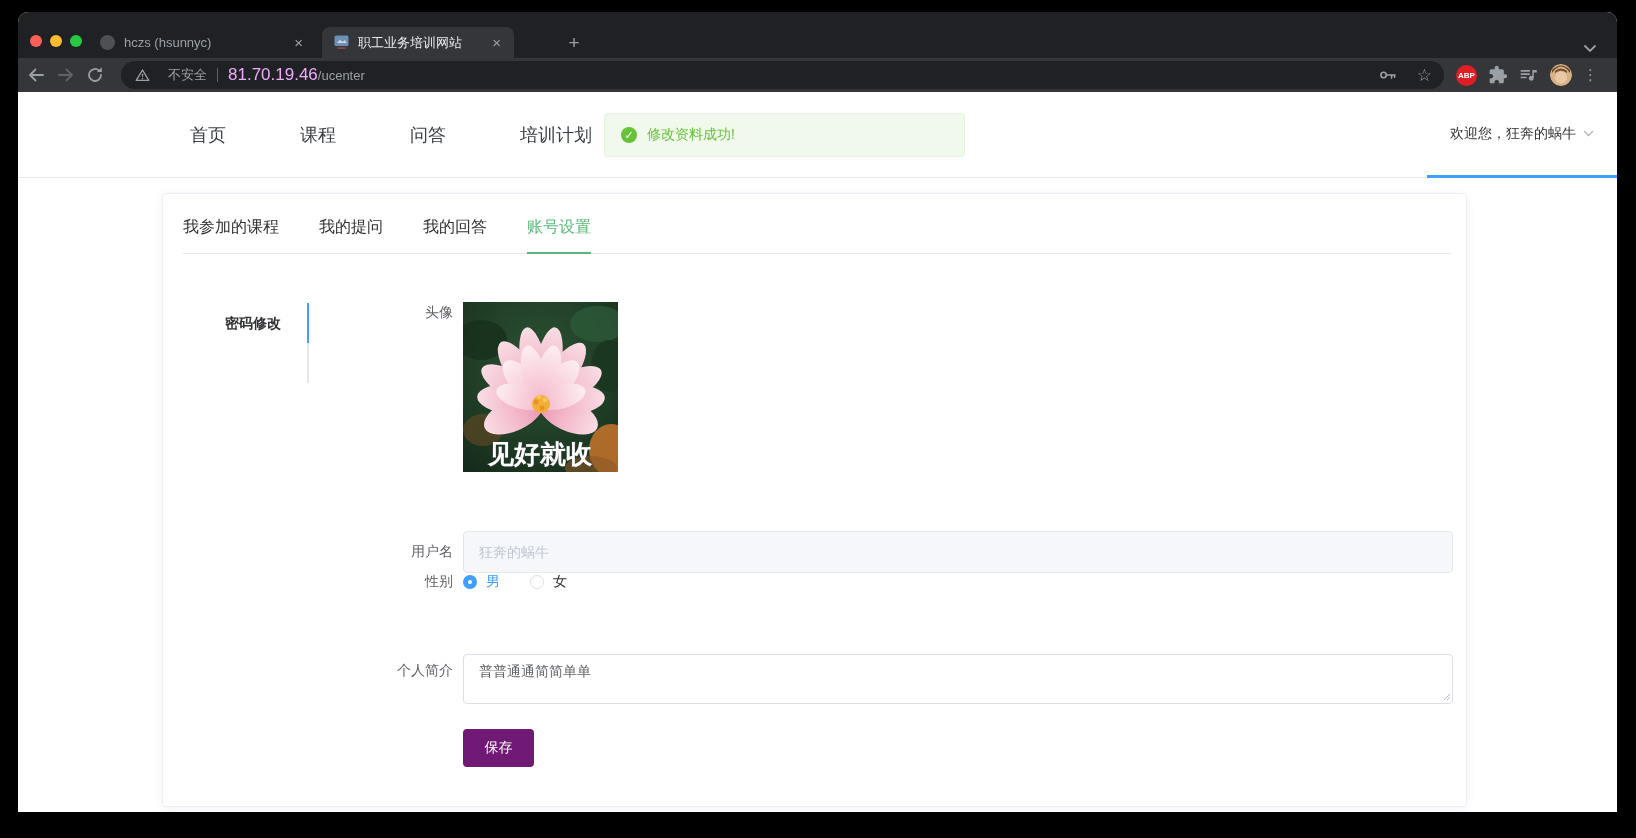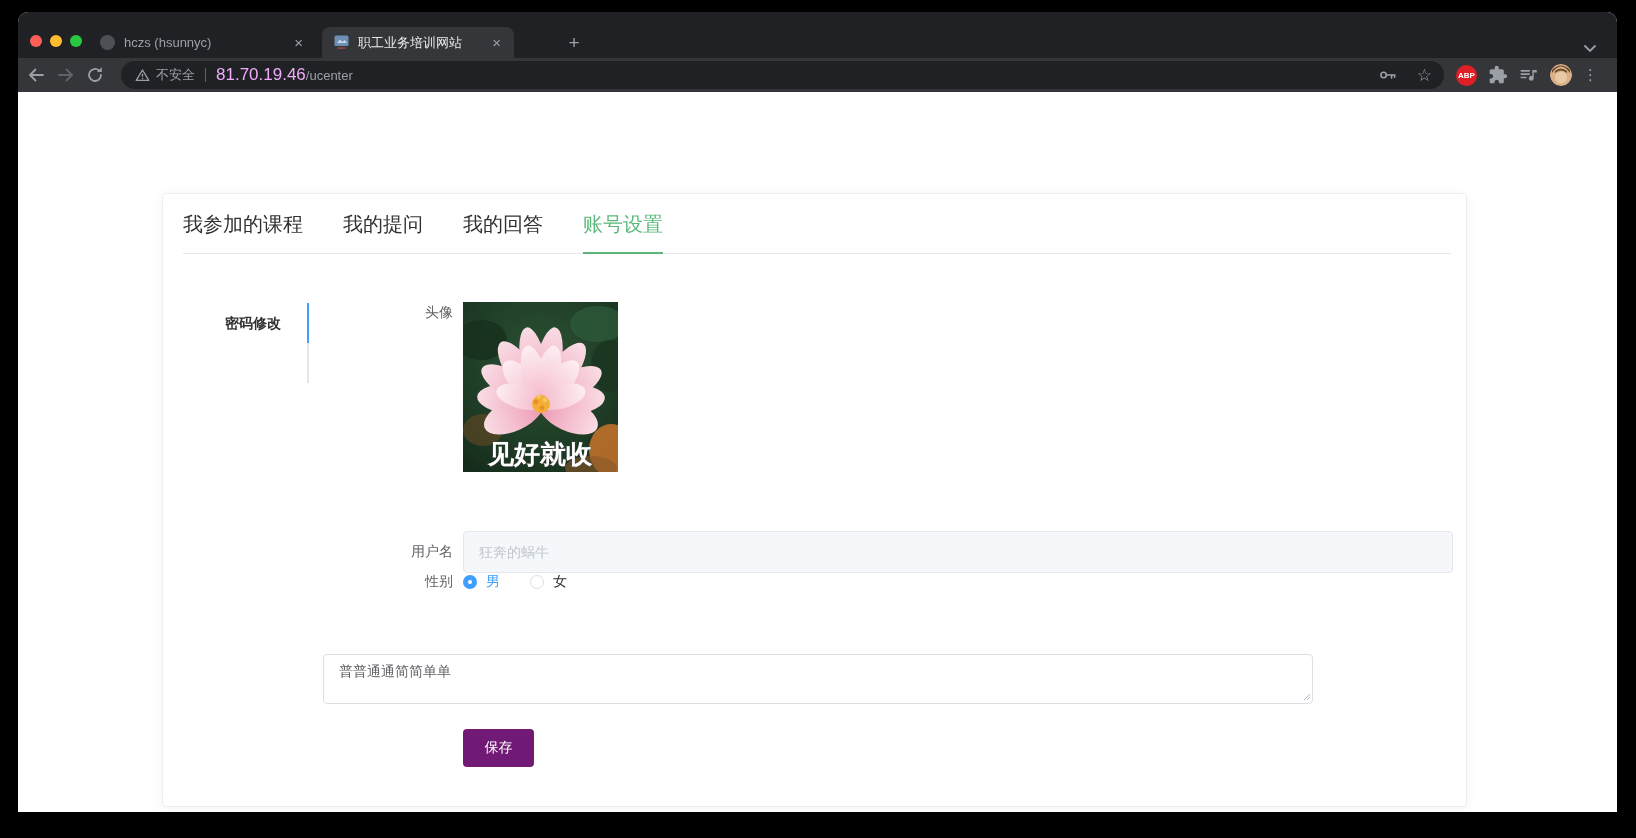--- a/index.html
+++ b/index.html
@@ -26,21 +26,21 @@
   .fav2 { width:15px; height:15px; flex:none; }
   .newtab { position:absolute; left:546px; top:22px; width:20px; height:20px; color:#9aa0a6;
             font-size:19px; line-height:18px; text-align:center; }
   .strip-chevron { position:absolute; right:20px; top:32px; }
 
   
   .toolbar { height:34px; background:#35363a; flex:none; display:flex; align-items:center; }
   .navbtn { width:30px; text-align:center; flex:none; }
   .omnibox { margin-left:5px; width:1323px; height:28px; background:#202124; border-radius:14px;
              display:flex; align-items:center; padding:0 12px 0 14px; flex:none; }
-  .sec-label { font-size:13px; color:#9aa0a6; margin-left:6px; }
+  .sec-label { font-size:13px; color:#9aa0a6; margin-left:18px; }
   .omni-div { width:1px; height:14px; background:#5f6368; margin:0 10px; }
   .url-host { font-size:17px; color:#f0abfc; }
   .url-path { font-size:13px; color:#9aa0a6; }
   .omni-spacer { flex:1; }
   .tool-icons { display:flex; align-items:center; gap:11px; margin-left:12px; }
   .abp { width:21px; height:21px; border-radius:50%; background:#e01e26; color:#fff; font-size:8px;
          font-weight:bold; display:flex; align-items:center; justify-content:center; }
   .star-glyph { color:#9aa0a6; font-size:17px; line-height:1; }
   .tavatar { width:22px; height:22px; border-radius:50%; overflow:hidden; flex:none; }
   .dots { color:#9aa0a6; font-size:15px; letter-spacing:0; width:14px; text-align:center; }
@@ -56,21 +56,21 @@
   .alert { position:absolute; left:586px; top:21px; width:361px; height:44px; background:#f0f9eb;
            border:1px solid #e6f4dc; border-radius:4px; display:flex; align-items:center; padding:0 16px; }
   .alert .check { width:16px; height:16px; border-radius:50%; background:#67c23a; color:#fff;
                   font-size:11px; line-height:16px; text-align:center; flex:none; }
   .alert .msg { margin-left:10px; font-size:14px; color:#67c23a; font-weight:500; }
 
   .card { position:absolute; left:144px; top:101px; width:1305px; height:614px; background:#fff;
           border:1px solid #ebeef5; border-radius:4px; box-shadow:0 2px 12px rgba(0,0,0,.05); }
   .tabbar { margin:0 15px 0 20px; height:60px; border-bottom:1px solid #e4e7ed;
             display:flex; align-items:flex-end; gap:40px; }
-  .ptab { font-size:20px; color:#303133; padding-bottom:15px; position:relative; white-space:nowrap; }
+  .ptab { font-size:16px; color:#303133; padding-bottom:15px; position:relative; white-space:nowrap; }
   .ptab.active { color:#5cb87a; }
   .ptab.active::after { content:""; position:absolute; left:0; right:0; bottom:-1px; height:2px; background:#5cb87a; }
 
   .sidebar { position:absolute; left:0; top:109px; width:146px; }
   .side-rail { position:absolute; right:0; top:0; width:2px; height:80px; background:#e4e7ed; }
   .side-active-bar { position:absolute; right:0; top:0; width:2px; height:40px; background:#409EFF; z-index:1; }
   .side-item { height:40px; line-height:40px; text-align:right; padding-right:28px; font-size:14px;
                font-weight:600; color:#303133; white-space:nowrap; }
   .side-item.active { color:#409EFF; }
 
@@ -197,20 +197,40 @@
           <circle cx="11" cy="13.5" r="6" fill="#e9c9a4"></circle>
           <path d="M5 9 Q11 4 17 9 L17 7 Q11 2 5 7 Z" fill="#6b4a2e"></path>
         </svg>
       </div>
       <div class="dots">⋮</div>
     </div>
   </div>
 
   <div class="page">
 
+    <div class="pageheader">
+      <div class="mainnav">
+        <div class="nav-item">首页</div>
+        <div class="nav-item">课程</div>
+        <div class="nav-item">问答</div>
+        <div class="nav-item">培训计划</div>
+      </div>
+
+      <div class="alert">
+        <div class="check">✓</div>
+        <div class="msg">修改资料成功!</div>
+      </div>
+
+      <div class="usermenu">
+        <span>欢迎您，狂奔的蜗牛</span>
+        <svg width="11" height="7" viewBox="0 0 11 7">
+          <polyline points="1.5,1.5 5.5,5.5 9.5,1.5" fill="none" stroke="#b4b9c0" stroke-width="1.4" stroke-linecap="round"></polyline>
+        </svg>
+      </div>
+    </div>
 
     <div class="card">
 
       <div class="tabbar">
         <div class="ptab">我参加的课程</div>
         <div class="ptab">我的提问</div>
         <div class="ptab">我的回答</div>
         <div class="ptab active">账号设置</div>
       </div>
 
@@ -289,20 +309,21 @@
           <div class="radio-group">
             <span class="radio checked"></span>
             <span class="radio-label male">男</span>
             <span class="radio-gap"></span>
             <span class="radio unchecked"></span>
             <span class="radio-label female">女</span>
           </div>
         </div>
 
         <div class="frow row-bio">
+          <div class="flabel">个人简介</div>
           <div class="bio-wrap">
             <textarea class="bio-area" style="">普普通通简简单单</textarea>
             <span class="resize-grip"></span>
           </div>
         </div>
 
         <div class="frow row-save">
           <button class="save-btn">保存</button>
         </div>
 

